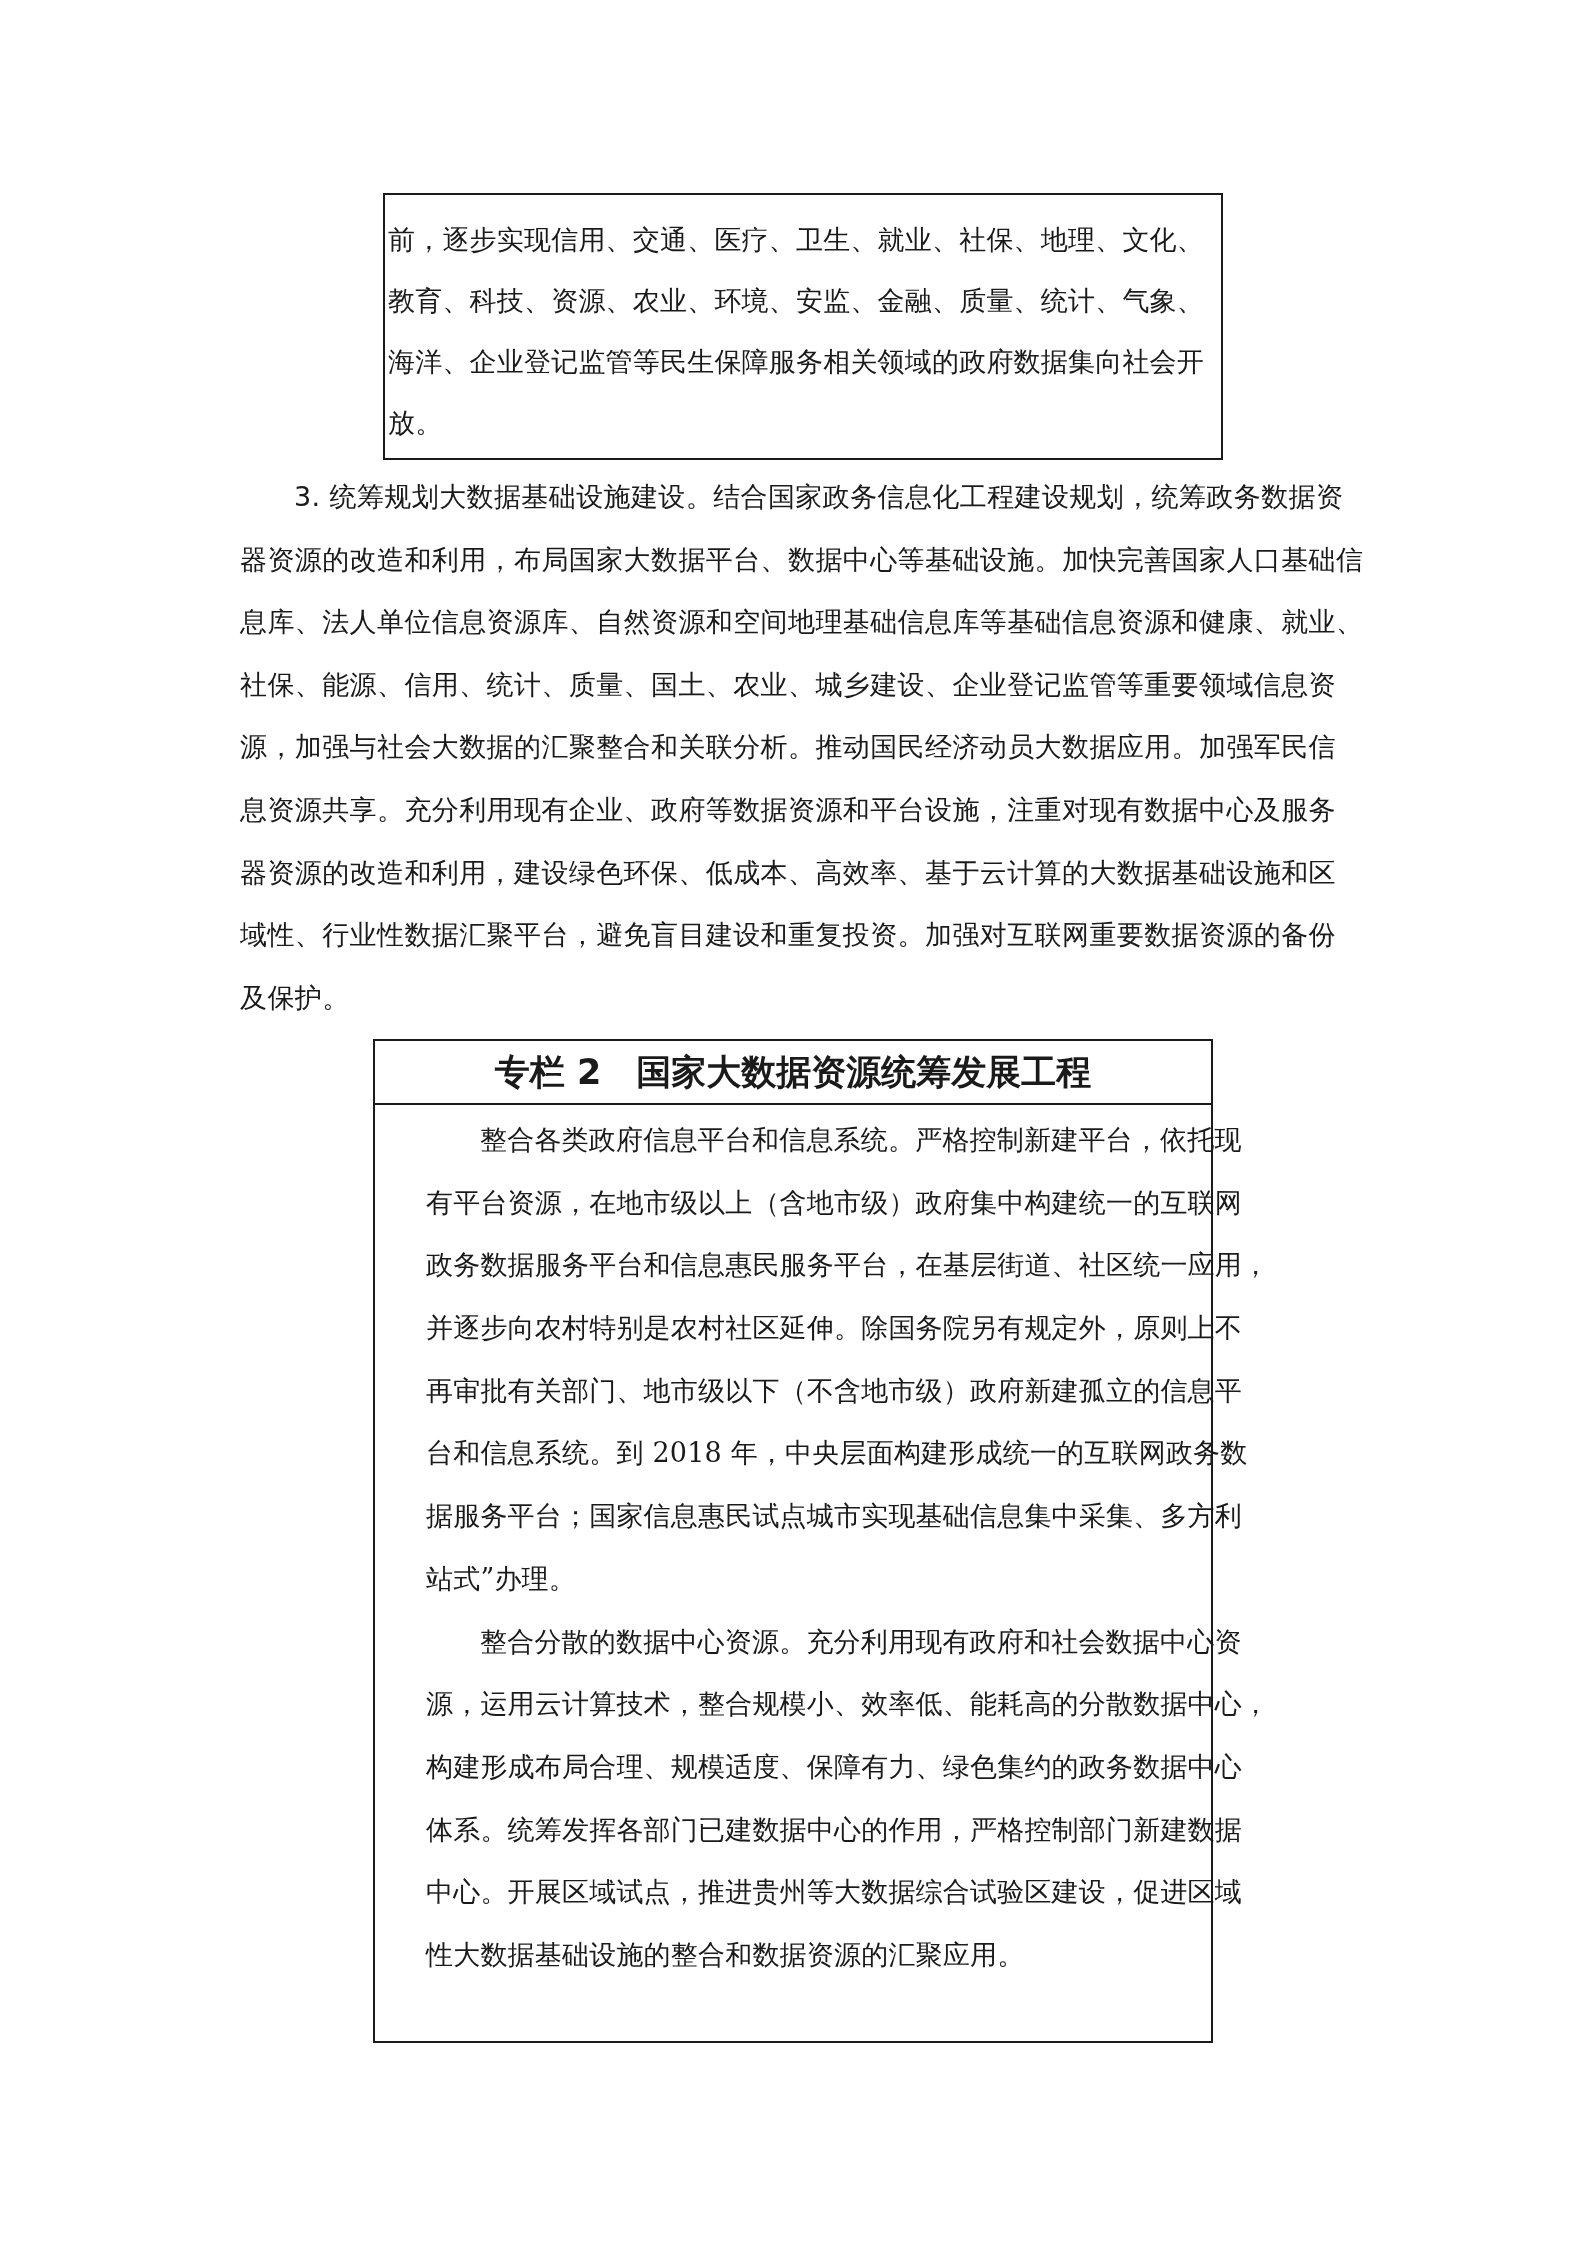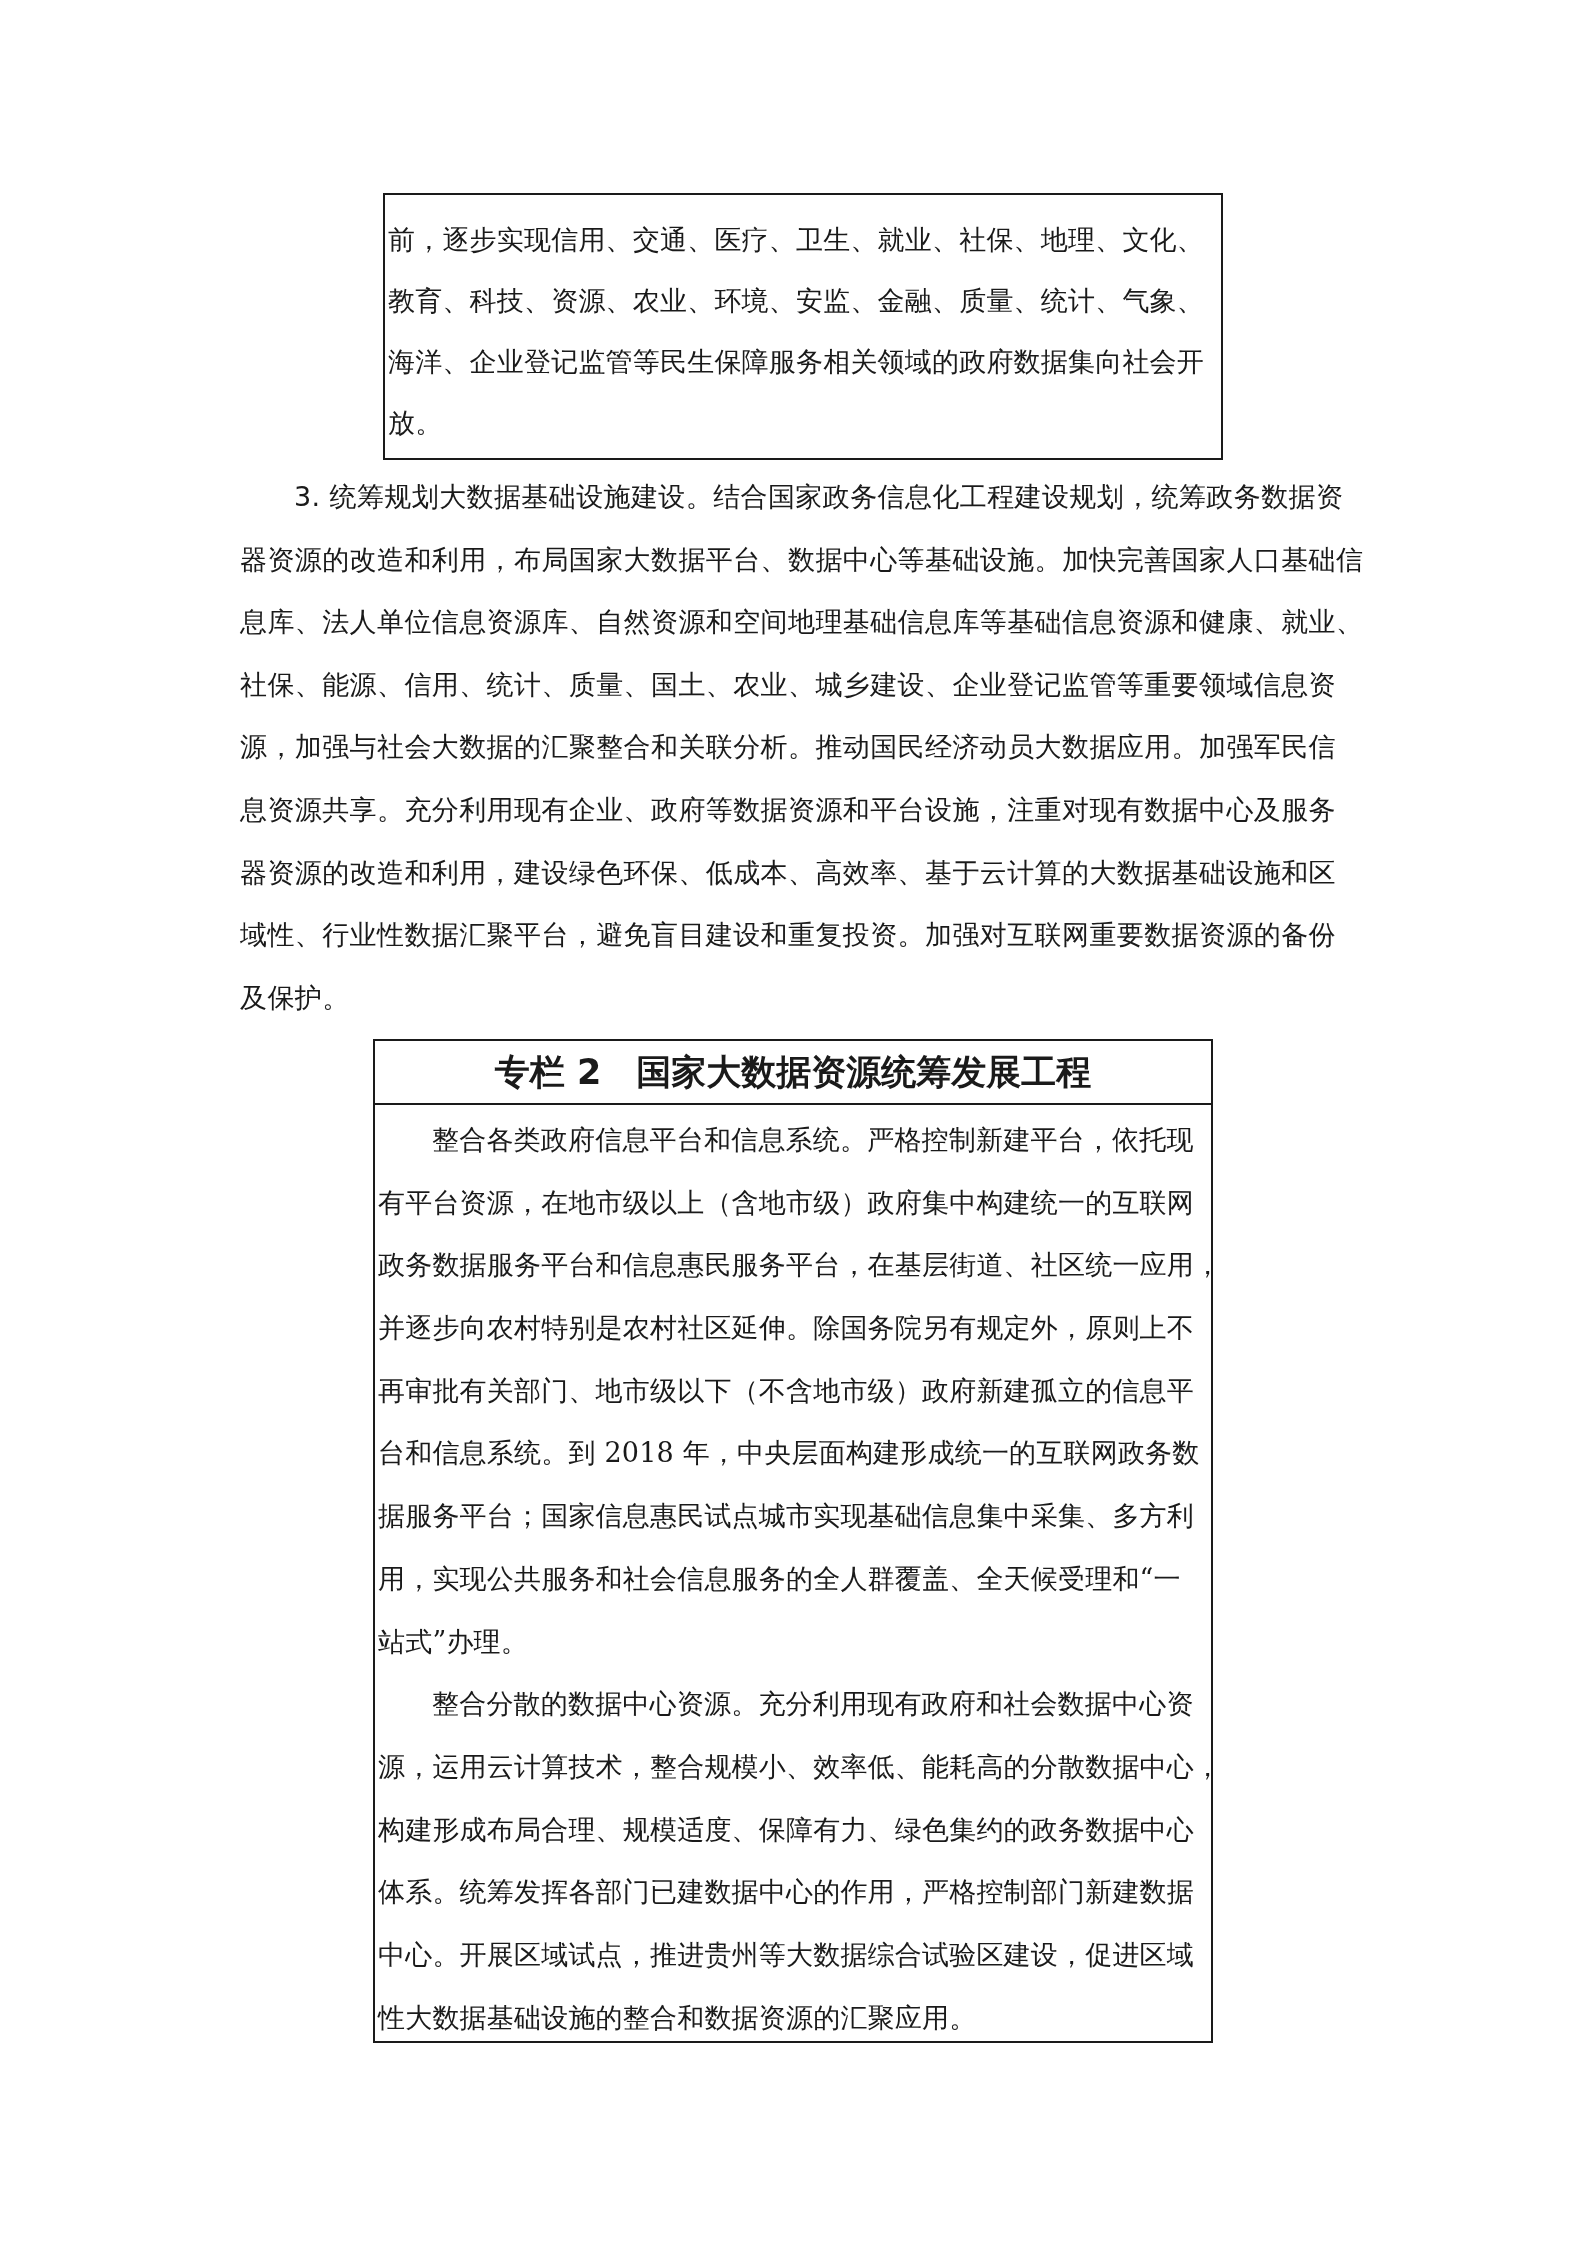--- a/index.html
+++ b/index.html
@@ -23,21 +23,21 @@
       position: absolute; left: 240px; width: 1110px; top: 466px;
     }
     .body-text .line { height: 62.6px; line-height: 62.6px; letter-spacing: 0.4px; }
     .indent { padding-left: 54px; }
     .box2-header {
       height: 62px; line-height: 62px; border-bottom: 2px solid #1a1a1a;
       text-align: center; font-size: 35px; font-weight: bold;
       font-family: "DejaVu Sans", "Liberation Sans", sans-serif;
     }
     .box2-body { padding: 4px 0 0 3px; }
-    .box2-body .line { height: 62.7px; line-height: 62.7px; }
+    .box2-body .line { height: 62.7px; line-height: 62.7px; margin-left: 48px; }
     .kai { font-family: "DejaVu Sans", "Liberation Sans", sans-serif; font-weight: normal; }
   </style>
 </head>
 <body>
 
 <div id="box1" class="box">
   <div class="line">前，逐步实现信用、交通、医疗、卫生、就业、社保、地理、文化、</div>
   <div class="line">教育、科技、资源、农业、环境、安监、金融、质量、统计、气象、</div>
   <div class="line">海洋、企业登记监管等民生保障服务相关领域的政府数据集向社会开</div>
   <div class="line">放。</div>
@@ -58,21 +58,20 @@
 <div id="box2" class="box">
   <div class="box2-header">专栏 2　国家大数据资源统筹发展工程</div>
   <div class="box2-body">
     <div class="line indent"><span class="kai">整合各类政府信息平台和信息系统。</span><span>严格控制新建平台，依托现</span></div>
     <div class="line">有平台资源，在地市级以上（含地市级）政府集中构建统一的互联网</div>
     <div class="line">政务数据服务平台和信息惠民服务平台，在基层街道、社区统一应用，</div>
     <div class="line">并逐步向农村特别是农村社区延伸。除国务院另有规定外，原则上不</div>
     <div class="line">再审批有关部门、地市级以下（不含地市级）政府新建孤立的信息平</div>
     <div class="line">台和信息系统。到 2018 年，中央层面构建形成统一的互联网政务数</div>
     <div class="line">据服务平台；国家信息惠民试点城市实现基础信息集中采集、多方利</div>
-    <div class="line">用，实现公共服务和社会信息服务的全人群覆盖、全天候受理和“一</div>
     <div class="line">站式”办理。</div>
     <div class="line indent"><span class="kai">整合分散的数据中心资源。</span><span>充分利用现有政府和社会数据中心资</span></div>
     <div class="line">源，运用云计算技术，整合规模小、效率低、能耗高的分散数据中心，</div>
     <div class="line">构建形成布局合理、规模适度、保障有力、绿色集约的政务数据中心</div>
     <div class="line">体系。统筹发挥各部门已建数据中心的作用，严格控制部门新建数据</div>
     <div class="line">中心。开展区域试点，推进贵州等大数据综合试验区建设，促进区域</div>
     <div class="line">性大数据基础设施的整合和数据资源的汇聚应用。</div>
   </div>
 </div>
 

